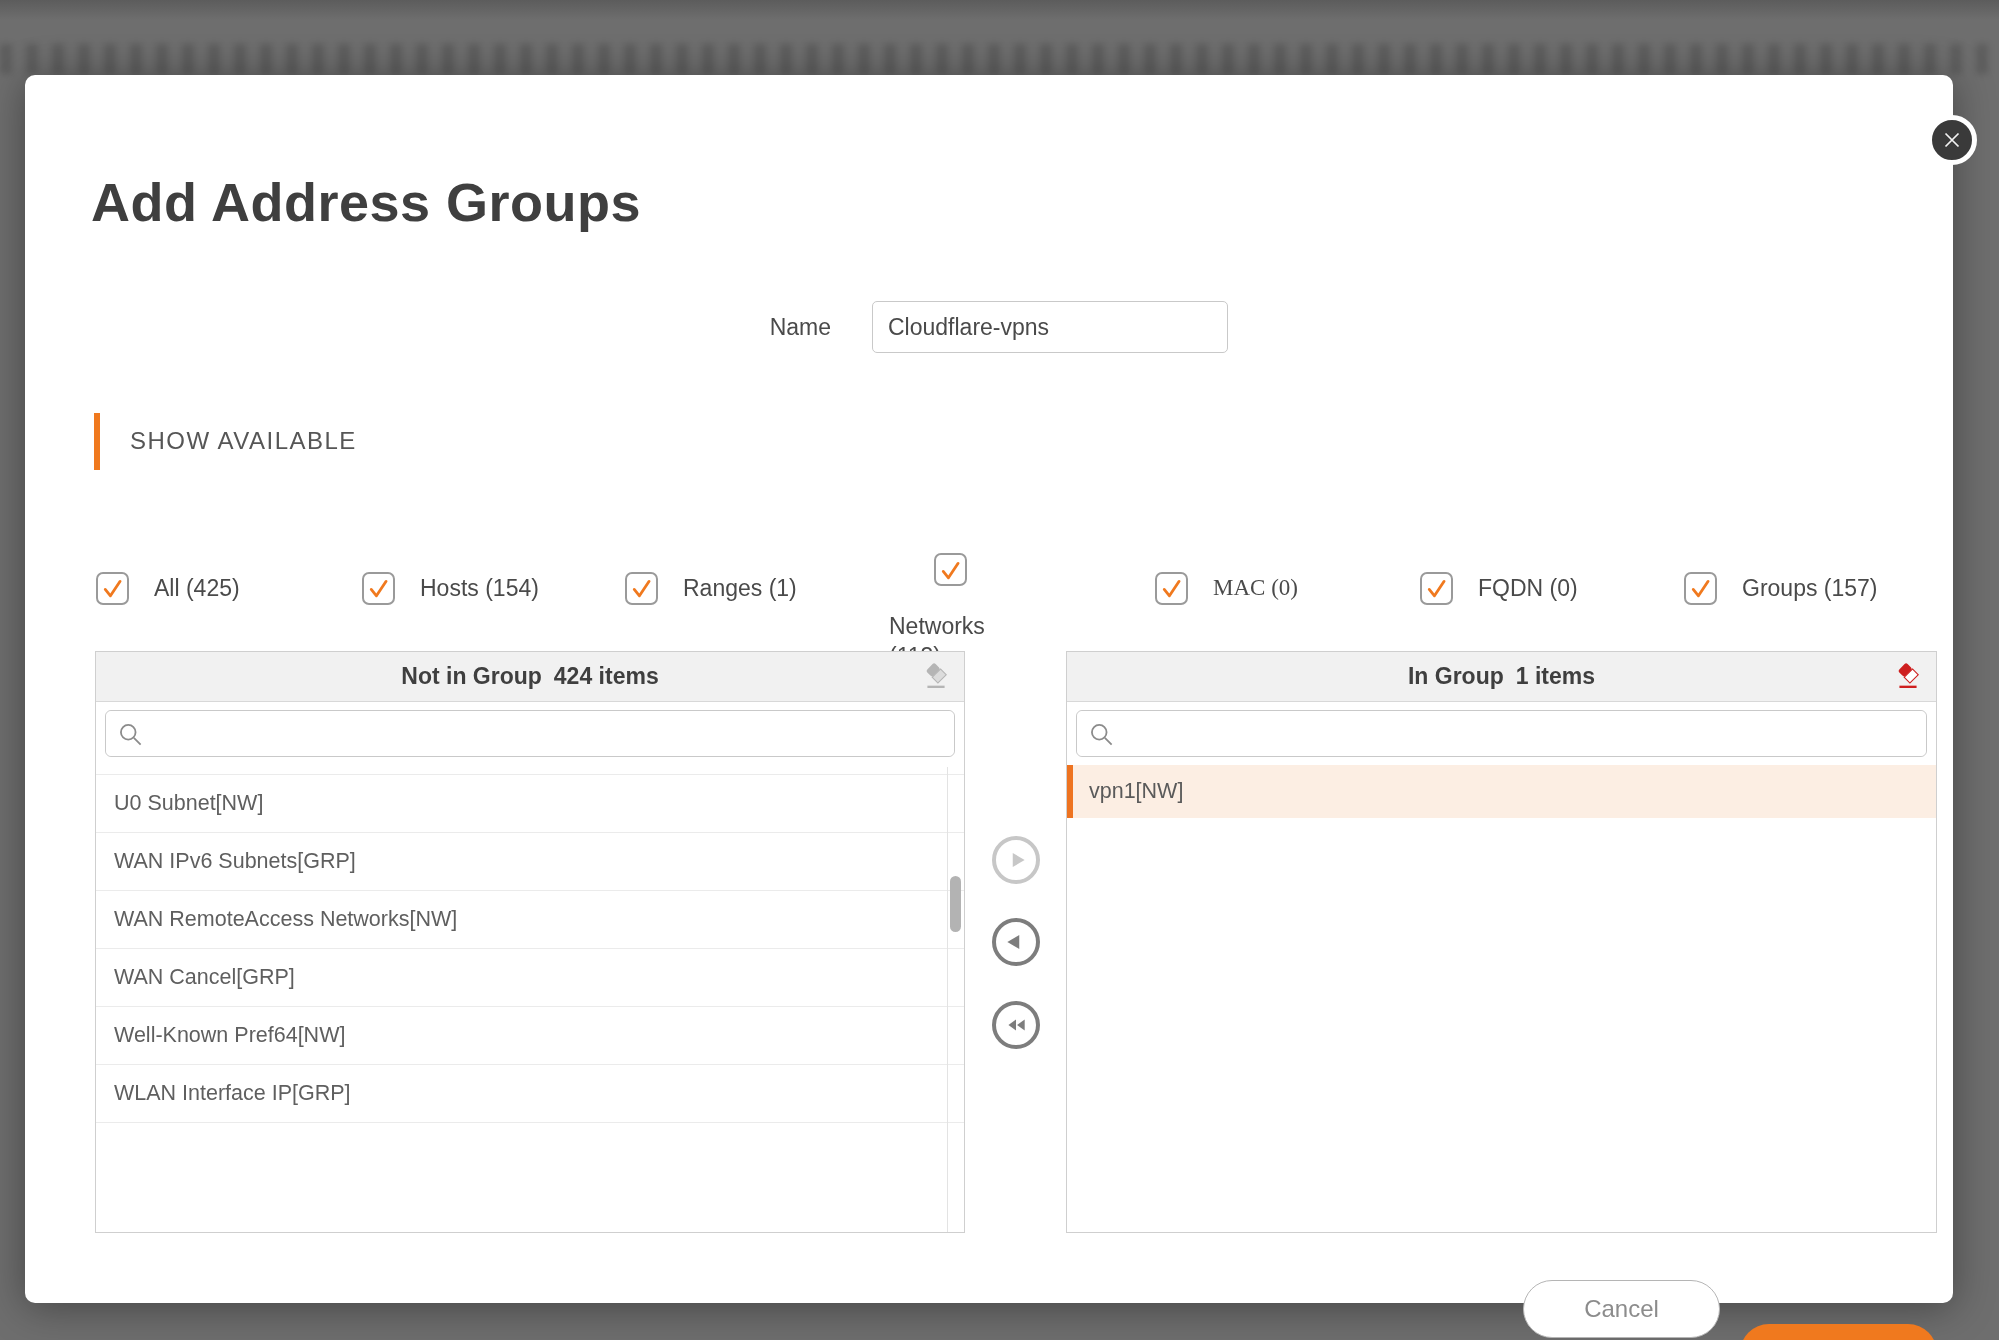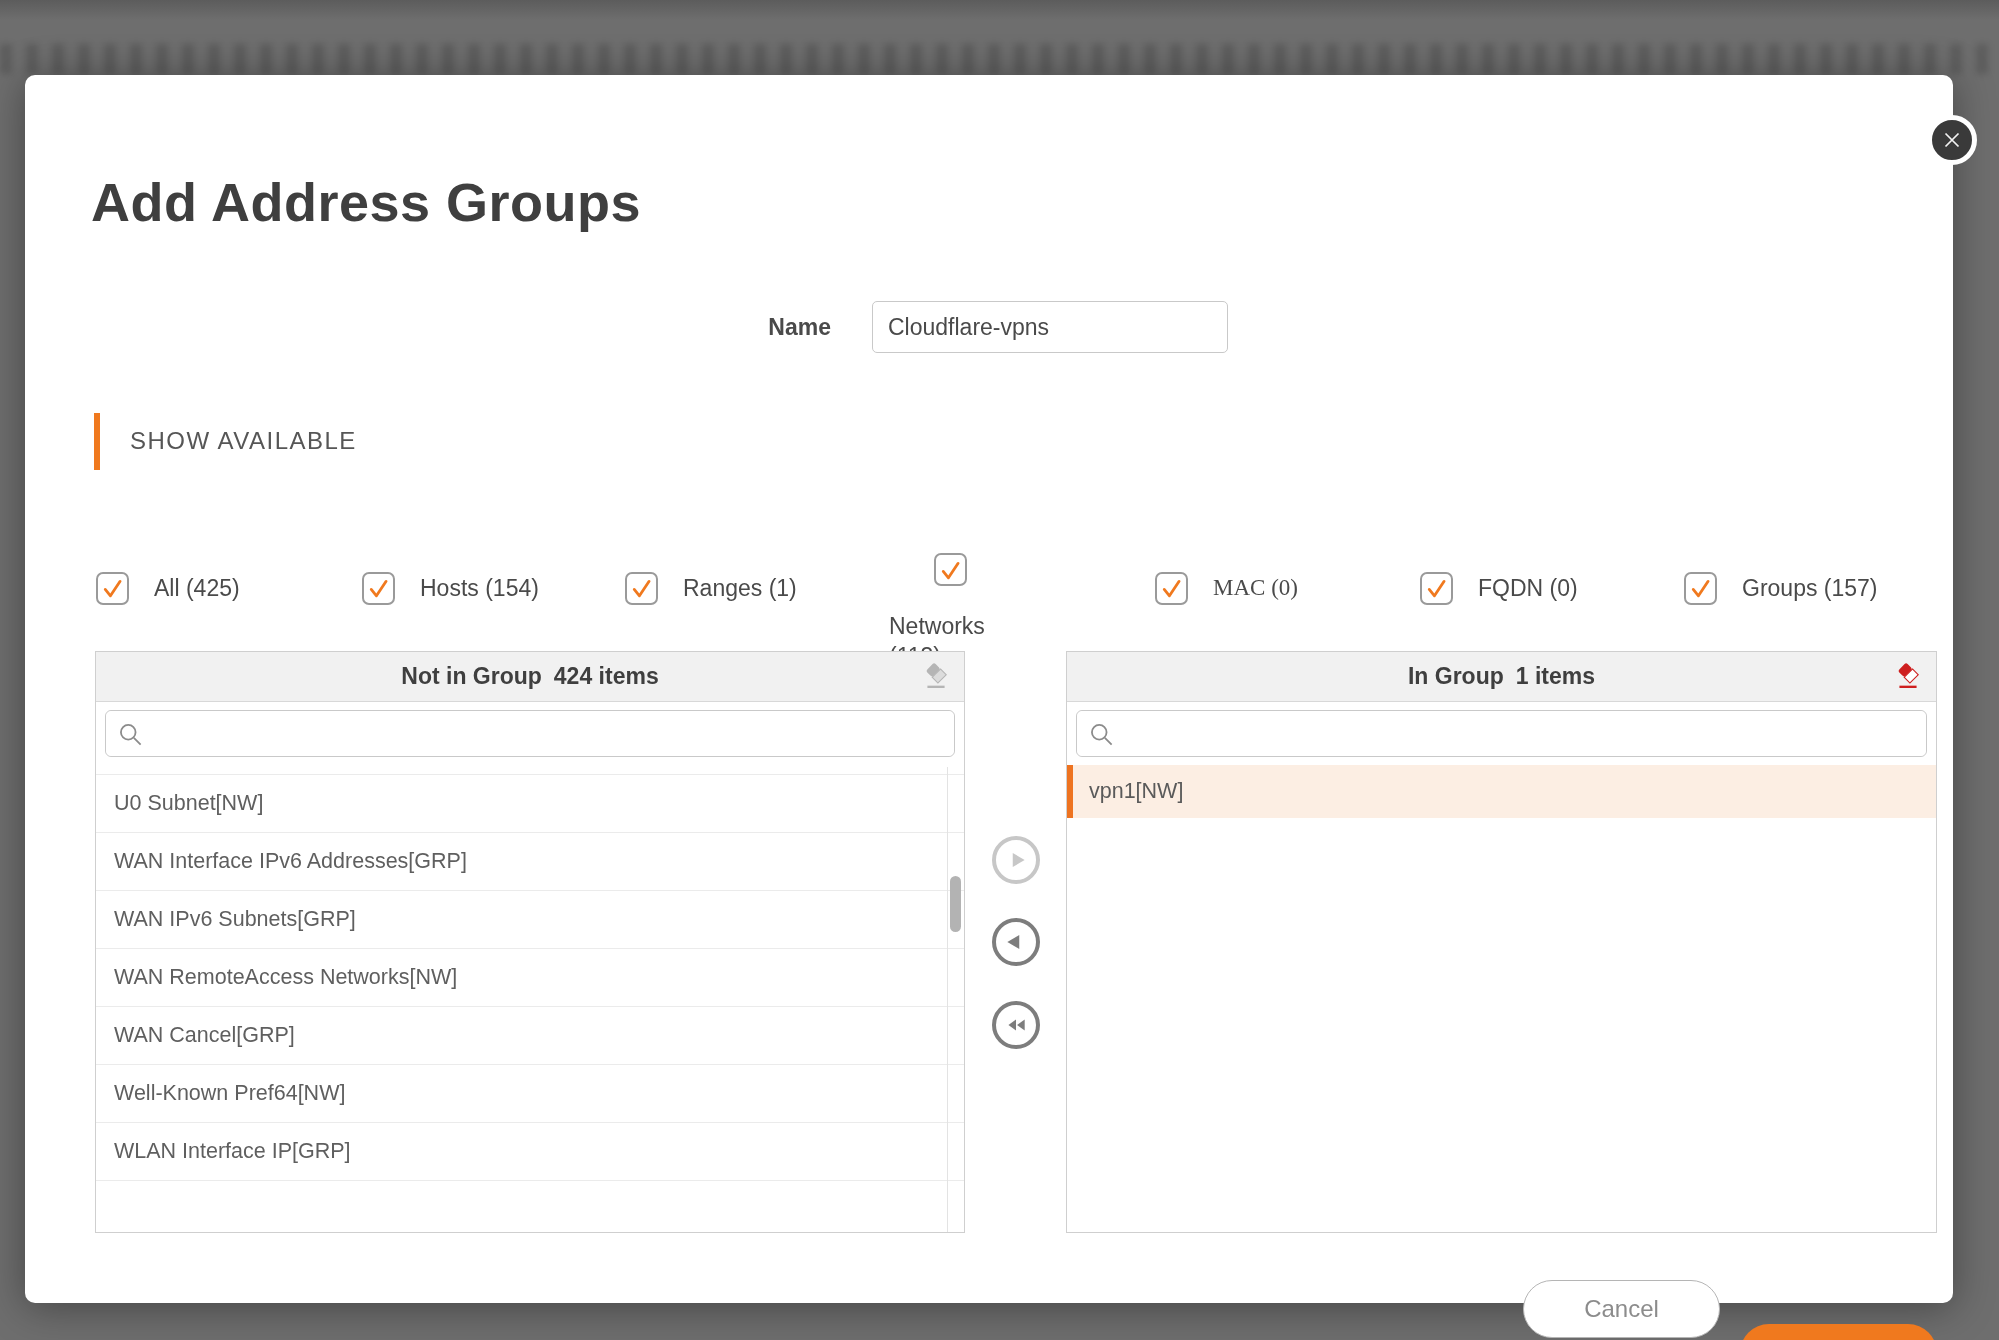--- a/index.html
+++ b/index.html
@@ -15,21 +15,21 @@
   
   .modal{position:absolute;left:25px;top:75px;width:1928px;height:1228px;
          background:#fff;border-radius:10px;box-shadow:0 4px 40px rgba(0,0,0,.38);}
   .close-btn{position:absolute;left:1902px;top:40px;width:50px;height:50px;border-radius:50%;
              background:#3a3a3a;border:5px solid #fff;padding:0;cursor:pointer;
              display:flex;align-items:center;justify-content:center;}
   .modal-title{position:absolute;left:66px;top:96px;margin:0;font-size:54px;font-weight:600;
                color:#3f3f3f;letter-spacing:.5px;}
   
   .name-label{position:absolute;left:640px;top:226px;width:166px;text-align:right;
-              font-size:23px;font-weight:bold;line-height:52px;color:#4a4a4a;}
+              font-size:23px;font-weight:normal;line-height:52px;color:#4a4a4a;}
   .name-input{position:absolute;left:847px;top:226px;width:356px;height:52px;
               border:1px solid #c9c9c9;border-radius:5px;font-size:23px;color:#4a4a4a;
               padding:0 15px;font-family:"Liberation Sans",sans-serif;outline:none;}
   
   .section-bar{position:absolute;left:69px;top:338px;width:6px;height:57px;background:var(--accent,#F58220);}
   .section-label{position:absolute;left:105px;top:352px;font-size:24px;letter-spacing:1.5px;color:#565656;}
   
   .filter{position:absolute;top:478px;height:70px;display:flex;align-items:center;gap:25px;cursor:pointer;}
   .filter:nth-child(1){left:71px;}  .filter:nth-child(2){left:337px;}
   .filter:nth-child(3){left:600px;} .filter:nth-child(4){left:864px;flex-direction:column;}
@@ -170,21 +170,20 @@
       <div class="search-row">
         <svg width="27" height="27" viewBox="0 0 24 24" fill="none">
           <circle cx="10" cy="10" r="6.5" stroke="#8b8b8b" stroke-width="1.6"></circle>
           <line x1="15" y1="15" x2="21" y2="21" stroke="#8b8b8b" stroke-width="1.6"></line>
         </svg>
         <input class="search-input" placeholder="" style="">
       </div>
       <div class="list" id="left-list">
         <div class="row sliver"></div>
       <div class="row">U0 Subnet[NW]</div>
-          <div class="row">WAN Interface IPv6 Addresses[GRP]</div>
           <div class="row">WAN IPv6 Subnets[GRP]</div>
           <div class="row">WAN RemoteAccess Networks[NW]</div>
           <div class="row">WAN Cancel[GRP]</div>
           <div class="row">Well-Known Pref64[NW]</div>
           <div class="row">WLAN Interface IP[GRP]</div>
         </div>
       <div class="track-line" style="top:115px;"></div>
       <div class="scroll-thumb" style="top:224px;"></div>
     </div>
 

